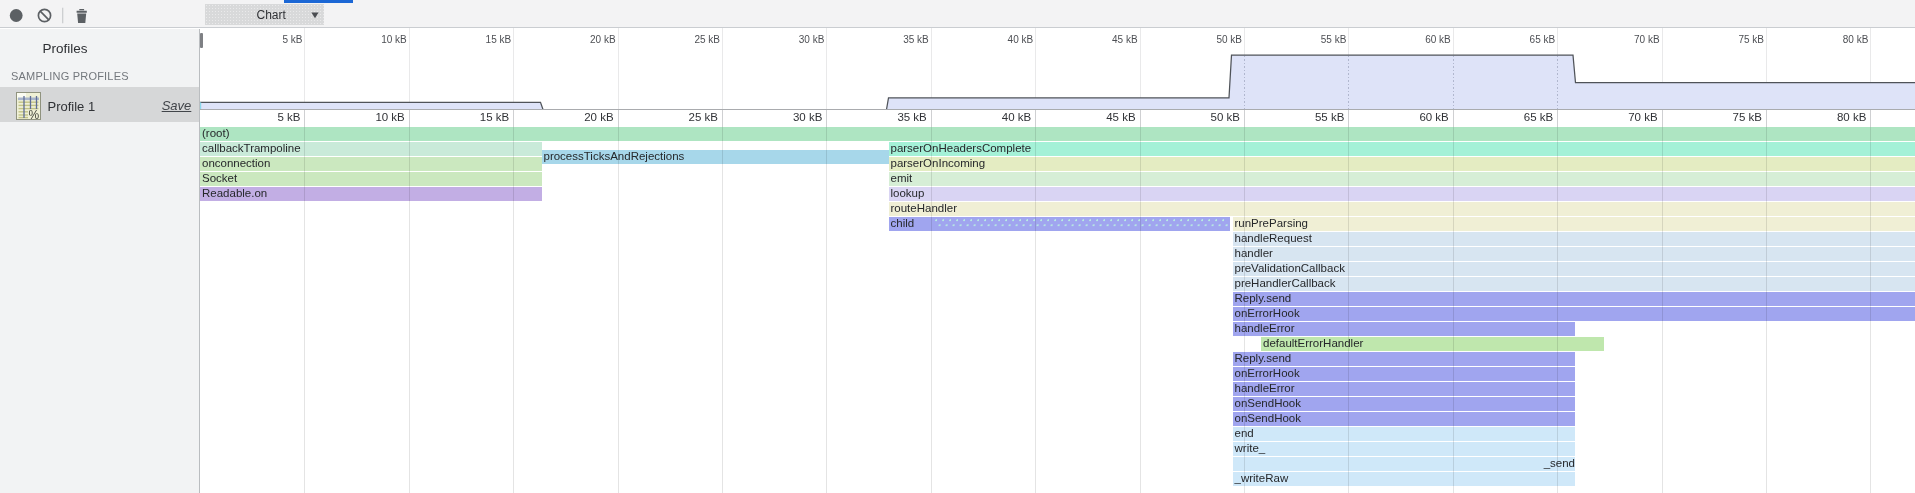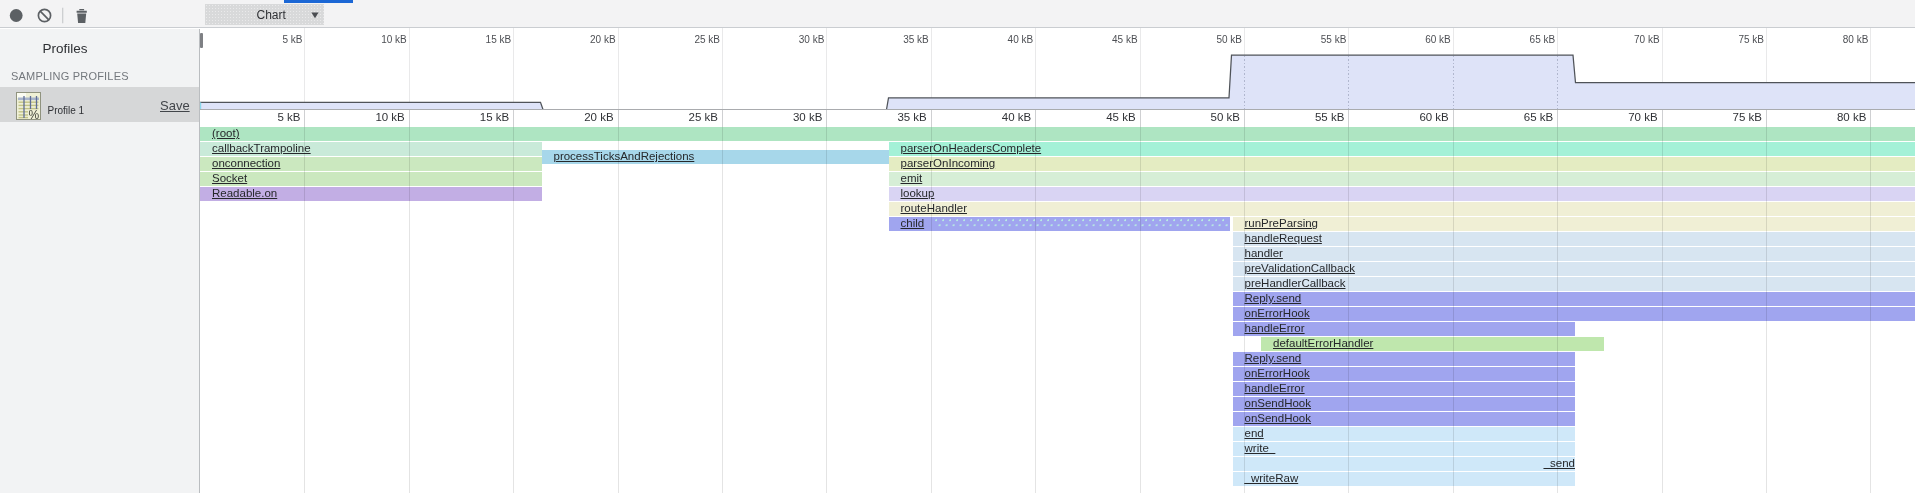--- a/index.html
+++ b/index.html
@@ -1,16 +1,16 @@
 <!DOCTYPE html>
 <html><head><meta charset="utf-8"><style>
 *{margin:0;padding:0;box-sizing:border-box;}
 html,body{width:1915px;height:493px;background:#fff;font-family:"Liberation Sans",sans-serif;overflow:hidden;}
 .a{position:absolute;}
-.bar{position:absolute;font-size:11.5px;color:#26282b;line-height:13.4px;padding-left:12px;white-space:nowrap;overflow:hidden;text-decoration:underline;}
+.bar{position:absolute;font-size:11.5px;color:#26282b;line-height:13.4px;padding-left:2px;white-space:nowrap;overflow:hidden;}
 .gl{position:absolute;width:1px;}
 .ovl{position:absolute;font-size:10px;color:#4d4f54;text-align:right;width:70px;line-height:12px;}
 .rll{position:absolute;font-size:11.5px;color:#303236;text-align:right;width:70px;line-height:13px;}
 </style></head><body>
 <div class="a" style="left:0;top:0;width:1915px;height:28px;background:#f3f3f4;border-bottom:1px solid #cacdd1;"></div>
 <div class="a" style="left:284px;top:0;width:69px;height:2.6px;background:#1b67d5;"></div>
 <svg class="a" style="left:8px;top:7px;" width="88" height="18" viewBox="0 0 88 18">
  <circle cx="8.2" cy="8.5" r="6.4" fill="#5c6064"></circle>
  <circle cx="36.5" cy="8.5" r="6.1" fill="none" stroke="#5c6064" stroke-width="1.7"></circle>
  <line x1="32.2" y1="4.2" x2="40.8" y2="12.8" stroke="#5c6064" stroke-width="1.7"></line>
@@ -40,22 +40,22 @@
   <line x1="2.5" y1="23" x2="12" y2="23"></line>
       <line x1="2.5" y1="25.6" x2="12" y2="25.6"></line>
  </g>
  <g stroke="#5f6d96" stroke-width="1.3">
   <line x1="8" y1="4" x2="8" y2="26"></line>
       <line x1="14.5" y1="4" x2="14.5" y2="17"></line>
       <line x1="20.5" y1="4" x2="20.5" y2="17"></line>
  </g>
  <text x="12.5" y="26.5" font-size="12" fill="#43453c" font-family="Liberation Sans">%</text>
 </svg>
-<div class="a" style="left:47.5px;top:105px;font-size:10px;color:#303236;">Profile 1</div>
-<div class="a" style="left:160px;top:97.5px;width:33px;text-align:left;font-size:13px;color:#42454a;text-decoration:underline;">Save</div>
+<div class="a" style="left:47.5px;top:99px;font-size:13px;color:#303236;">Profile 1</div>
+<div class="a" style="left:160px;top:97.5px;width:33px;text-align:center;font-size:13px;color:#42454a;text-decoration:underline;font-style:italic;">Save</div>
 
 <div class="gl" style="left:304.4px;top:28px;height:81px;background:#e9e9ea;"></div>
 <div class="gl" style="left:408.8px;top:28px;height:81px;background:#e9e9ea;"></div>
 <div class="gl" style="left:513.2px;top:28px;height:81px;background:#e9e9ea;"></div>
 <div class="gl" style="left:617.6px;top:28px;height:81px;background:#e9e9ea;"></div>
 <div class="gl" style="left:722.0px;top:28px;height:81px;background:#e9e9ea;"></div>
 <div class="gl" style="left:826.4px;top:28px;height:81px;background:#e9e9ea;"></div>
 <div class="gl" style="left:930.8px;top:28px;height:81px;background:#e9e9ea;"></div>
 <div class="gl" style="left:1035.2px;top:28px;height:81px;background:#e9e9ea;"></div>
 <div class="gl" style="left:1139.6px;top:28px;height:81px;background:#e9e9ea;"></div>

